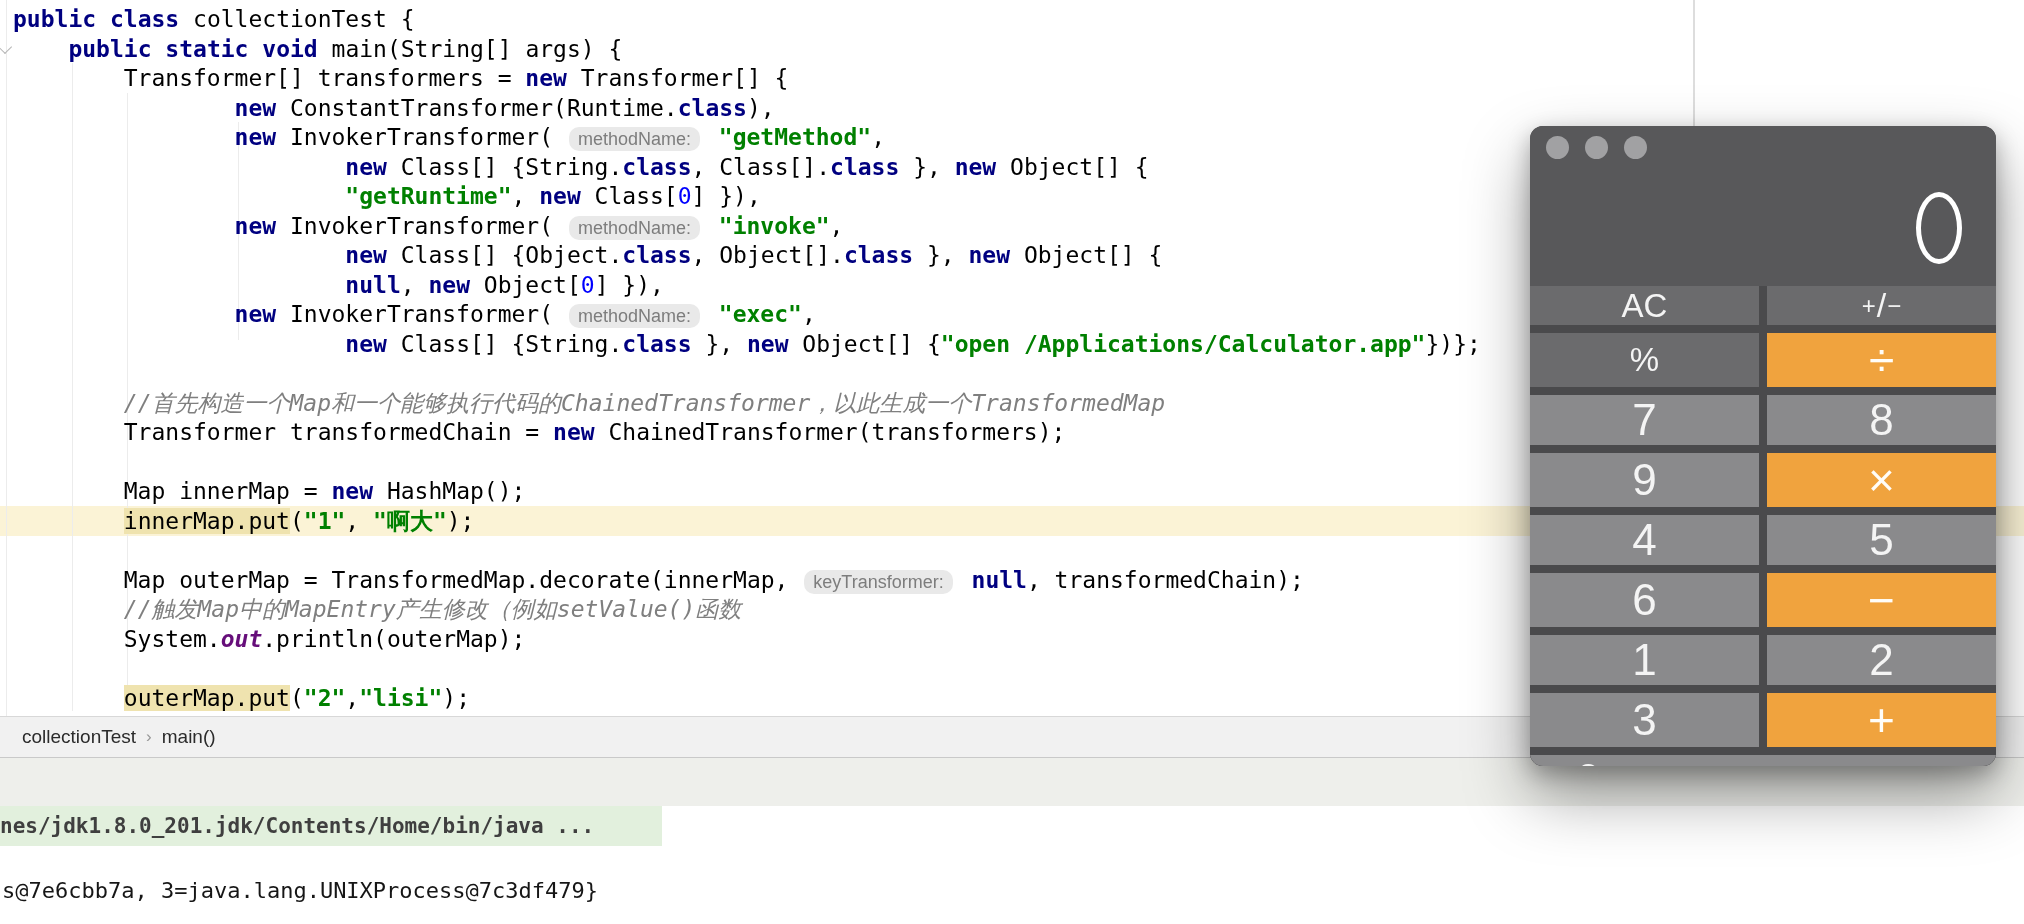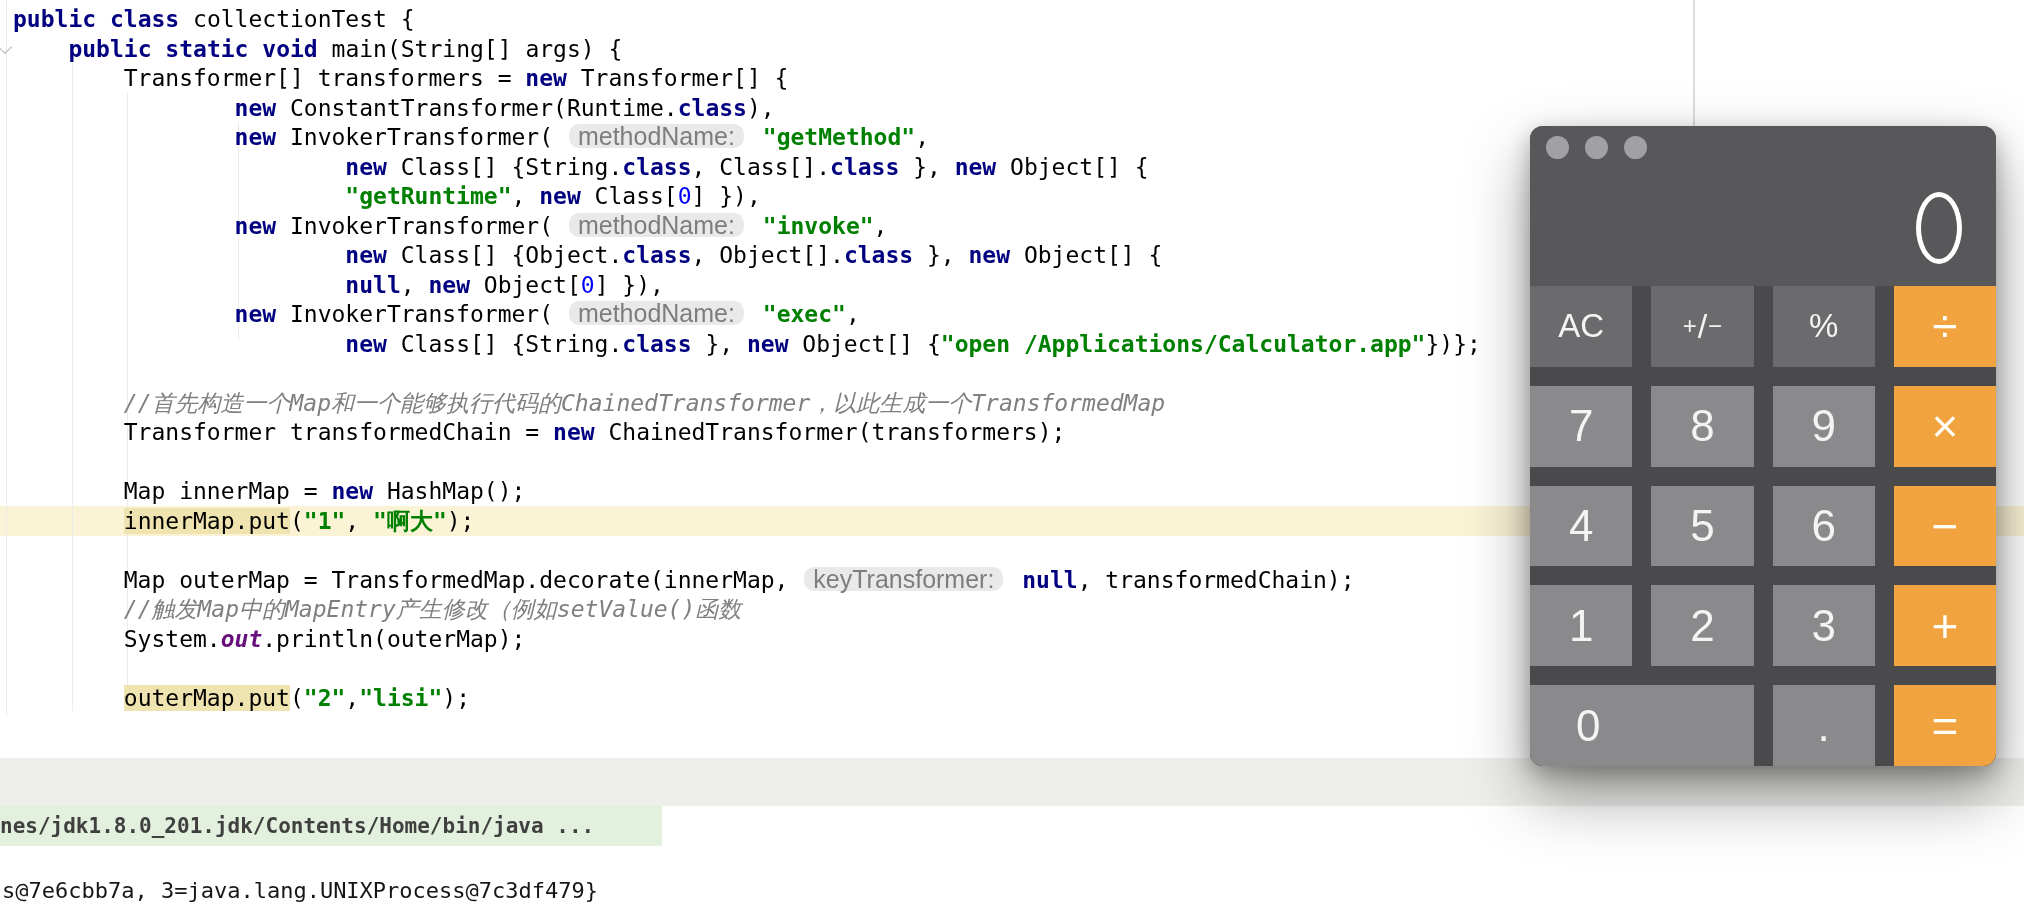--- a/index.html
+++ b/index.html
@@ -20,21 +20,21 @@
   .t-k{color:var(--c-kw);font-weight:bold;}
   .t-s{color:var(--c-str);font-weight:bold;}
   .t-c{color:var(--c-cmt);font-style:italic;}
   .t-n{color:var(--c-num);}
   .t-p{color:#000;}
   .t-im{}
   .t-fo{color:var(--c-field);font-weight:bold;font-style:italic;}
   .t-hl{background:var(--c-occ);}
   .t-h{display:inline-block;background:var(--c-hint-bg);color:var(--c-hint-tx);
        border-radius:10px;padding:1px 9px;margin:0 5px 0 2px;
-       font-family:"Liberation Sans",sans-serif;font-size:25px;line-height:22px;}
+       font-family:"Liberation Sans",sans-serif;font-size:18px;line-height:22px;}
 
   
   .breadcrumbs{position:absolute;left:0;top:716px;width:2024px;height:42px;background:#f1f1f1;
                border-top:1px solid #d8d8d8;border-bottom:1px solid #c9c9c9;box-sizing:border-box;
                display:flex;align-items:center;padding-left:22px;font-size:19px;color:#2b2b2b;}
   .crumb{cursor:default;}
   .crumb-sep{color:#979797;padding:0 10px;font-size:17px;}
 
   
   .toolwin-band{position:absolute;left:0;top:758px;width:2024px;height:48px;background:#eeefeb;}
@@ -48,22 +48,22 @@
   
   .calc{position:absolute;left:1530px;top:126px;width:466px;height:640px;border-radius:13px;
         overflow:hidden;box-shadow:0 30px 65px rgba(0,0,0,.38),0 8px 22px rgba(0,0,0,.28);
         background:#4a4a4c;}
   .calc-top{position:absolute;left:0;top:0;width:466px;height:160px;background:#58585a;}
   .traffic{position:absolute;top:10px;left:16px;display:flex;gap:16px;}
   .dot{width:23px;height:23px;border-radius:50%;background:#a1a1a3;}
   .zero-outline{position:absolute;right:34px;bottom:22px;width:46px;height:72px;
                 border:5px solid #ffffff;border-radius:50%;box-sizing:border-box;}
   .calc-grid{position:absolute;left:0;top:160px;width:466px;height:480px;display:grid;
-             grid-template-columns:repeat(4,1fr);grid-template-rows:repeat(5,1fr);
-             gap:19px;background:#4a4a4c;}
+             grid-template-columns:repeat(2,1fr);grid-template-rows:repeat(5,1fr);
+             gap:8px;background:#4a4a4c;}
   .key{display:flex;align-items:center;justify-content:center;color:#f4f4f4;cursor:default;
        font-family:"Liberation Sans",sans-serif;font-weight:400;user-select:none;}
   .k-num{background:#8a8a8c;font-size:44px;}
   .k-fn{background:#6b6b6d;font-size:33px;}
   .k-op{background:var(--c-accent);font-size:46px;color:#fffdf8;}
   .k-zero{grid-column:span 2;justify-content:flex-start;padding-left:46px;}
   .pm-p{font-size:24px;vertical-align:11px;}
   .pm-s{font-size:34px;vertical-align:2px;padding:0 1px;}
   .pm-m{font-size:24px;vertical-align:-7px;}
 </style>
@@ -76,20 +76,25 @@
     <div class="caret-line" id="caretLine" style="top: 506px;"></div>
     <div class="vguide" style="left:6px;top:0;height:716px;"></div>
     <div class="vguide" style="left:72px;top:63px;height:648px;"></div>
     <div class="vguide" style="left:127px;top:93px;height:607px;"></div>
     <div class="vguide" style="left:238px;top:122px;height:218px;"></div>
     <div class="margin-guide" style="left:1693px;"></div>
     <div class="fold-chevron"></div>
     <div class="codewrap" id="codeBlock"><div class="cl"><span class="t-k">public</span><span class="t-p"> </span><span class="t-k">class</span><span class="t-p"> collectionTest {</span></div><div class="cl"><span class="t-p">    </span><span class="t-k">public</span><span class="t-p"> </span><span class="t-k">static</span><span class="t-p"> </span><span class="t-k">void</span><span class="t-p"> main(String[] args) {</span></div><div class="cl"><span class="t-p">        Transformer[] transformers = </span><span class="t-k">new</span><span class="t-p"> Transformer[] {</span></div><div class="cl"><span class="t-p">                </span><span class="t-k">new</span><span class="t-p"> ConstantTransformer(Runtime.</span><span class="t-k">class</span><span class="t-p">),</span></div><div class="cl"><span class="t-p">                </span><span class="t-k">new</span><span class="t-p"> InvokerTransformer( </span><span class="t-h">methodName:</span><span class="t-p"> </span><span class="t-s">"getMethod"</span><span class="t-p">,</span></div><div class="cl"><span class="t-p">                        </span><span class="t-k">new</span><span class="t-p"> Class[] {String.</span><span class="t-k">class</span><span class="t-p">, Class[].</span><span class="t-k">class</span><span class="t-p"> }, </span><span class="t-k">new</span><span class="t-p"> Object[] {</span></div><div class="cl"><span class="t-p">                        </span><span class="t-s">"getRuntime"</span><span class="t-p">, </span><span class="t-k">new</span><span class="t-p"> Class[</span><span class="t-n">0</span><span class="t-p">] }),</span></div><div class="cl"><span class="t-p">                </span><span class="t-k">new</span><span class="t-p"> InvokerTransformer( </span><span class="t-h">methodName:</span><span class="t-p"> </span><span class="t-s">"invoke"</span><span class="t-p">,</span></div><div class="cl"><span class="t-p">                        </span><span class="t-k">new</span><span class="t-p"> Class[] {Object.</span><span class="t-k">class</span><span class="t-p">, Object[].</span><span class="t-k">class</span><span class="t-p"> }, </span><span class="t-k">new</span><span class="t-p"> Object[] {</span></div><div class="cl"><span class="t-p">                        </span><span class="t-k">null</span><span class="t-p">, </span><span class="t-k">new</span><span class="t-p"> Object[</span><span class="t-n">0</span><span class="t-p">] }),</span></div><div class="cl"><span class="t-p">                </span><span class="t-k">new</span><span class="t-p"> InvokerTransformer( </span><span class="t-h">methodName:</span><span class="t-p"> </span><span class="t-s">"exec"</span><span class="t-p">,</span></div><div class="cl"><span class="t-p">                        </span><span class="t-k">new</span><span class="t-p"> Class[] {String.</span><span class="t-k">class</span><span class="t-p"> }, </span><span class="t-k">new</span><span class="t-p"> Object[] {</span><span class="t-s">"open /Applications/Calculator.app"</span><span class="t-p">})};</span></div><div class="cl"></div><div class="cl"><span class="t-p">        </span><span class="t-c">//首先构造一个Map和一个能够执行代码的ChainedTransformer，以此生成一个TransformedMap</span></div><div class="cl"><span class="t-p">        Transformer transformedChain = </span><span class="t-k">new</span><span class="t-p"> ChainedTransformer(transformers);</span></div><div class="cl"></div><div class="cl"><span class="t-p">        Map innerMap = </span><span class="t-k">new</span><span class="t-p"> HashMap();</span></div><div class="cl"><span class="t-p">        </span><span class="t-hl">innerMap.put</span><span class="t-p">(</span><span class="t-s">"1"</span><span class="t-p">, </span><span class="t-s">"啊大"</span><span class="t-p">);</span></div><div class="cl"></div><div class="cl"><span class="t-p">        Map outerMap = TransformedMap.</span><span class="t-im">decorate</span><span class="t-p">(innerMap, </span><span class="t-h">keyTransformer:</span><span class="t-p"> </span><span class="t-k">null</span><span class="t-p">, transformedChain);</span></div><div class="cl"><span class="t-p">        </span><span class="t-c">//触发Map中的MapEntry产生修改（例如setValue()函数</span></div><div class="cl"><span class="t-p">        System.</span><span class="t-fo">out</span><span class="t-p">.println(outerMap);</span></div><div class="cl"></div><div class="cl"><span class="t-p">        </span><span class="t-hl">outerMap.put</span><span class="t-p">(</span><span class="t-s">"2"</span><span class="t-p">,</span><span class="t-s">"lisi"</span><span class="t-p">);</span></div></div>
   </div>
 
+  <div class="breadcrumbs" id="breadcrumbBar">
+      <span class="crumb">collectionTest</span>
+      <span class="crumb-sep">›</span>
+      <span class="crumb">main()</span>
+    </div>
 
   <div class="toolwin-band"></div>
 
   <div class="console">
     <div class="run-line">nes/jdk1.8.0_201.jdk/Contents/Home/bin/java ...</div>
     <div class="out-line">s@7e6cbb7a, 3=java.lang.UNIXProcess@7c3df479}</div>
   </div>
 
   <div class="calc">
     <div class="calc-top">

